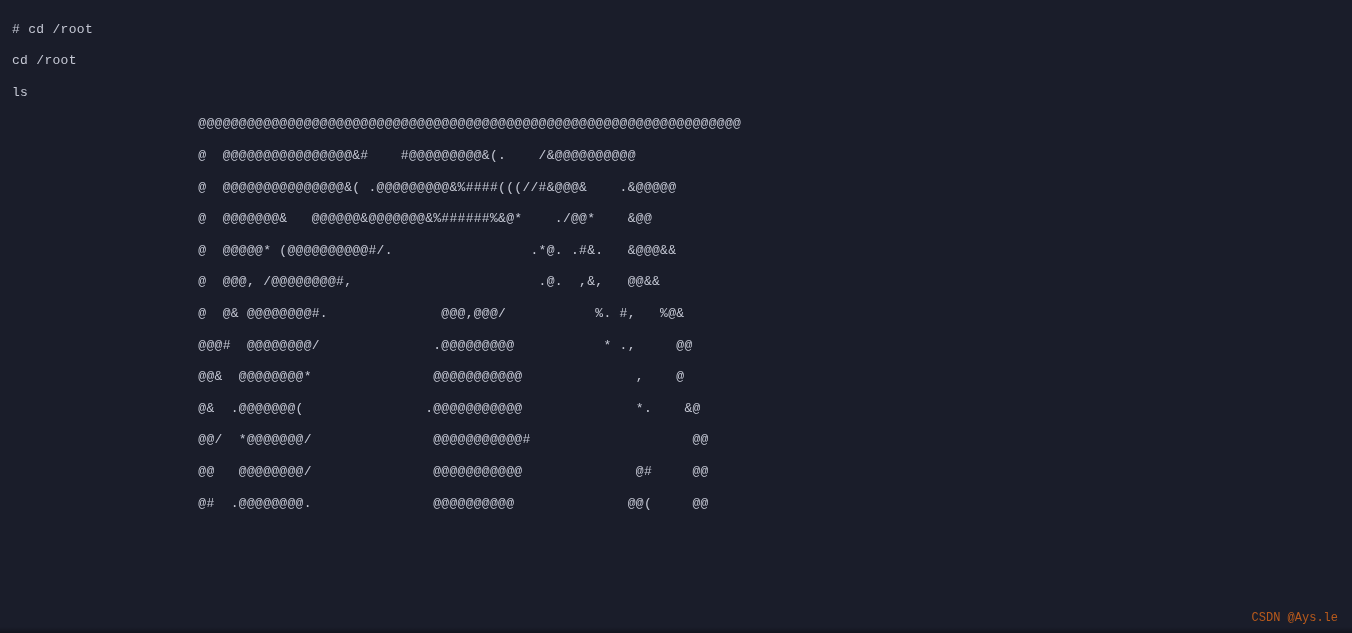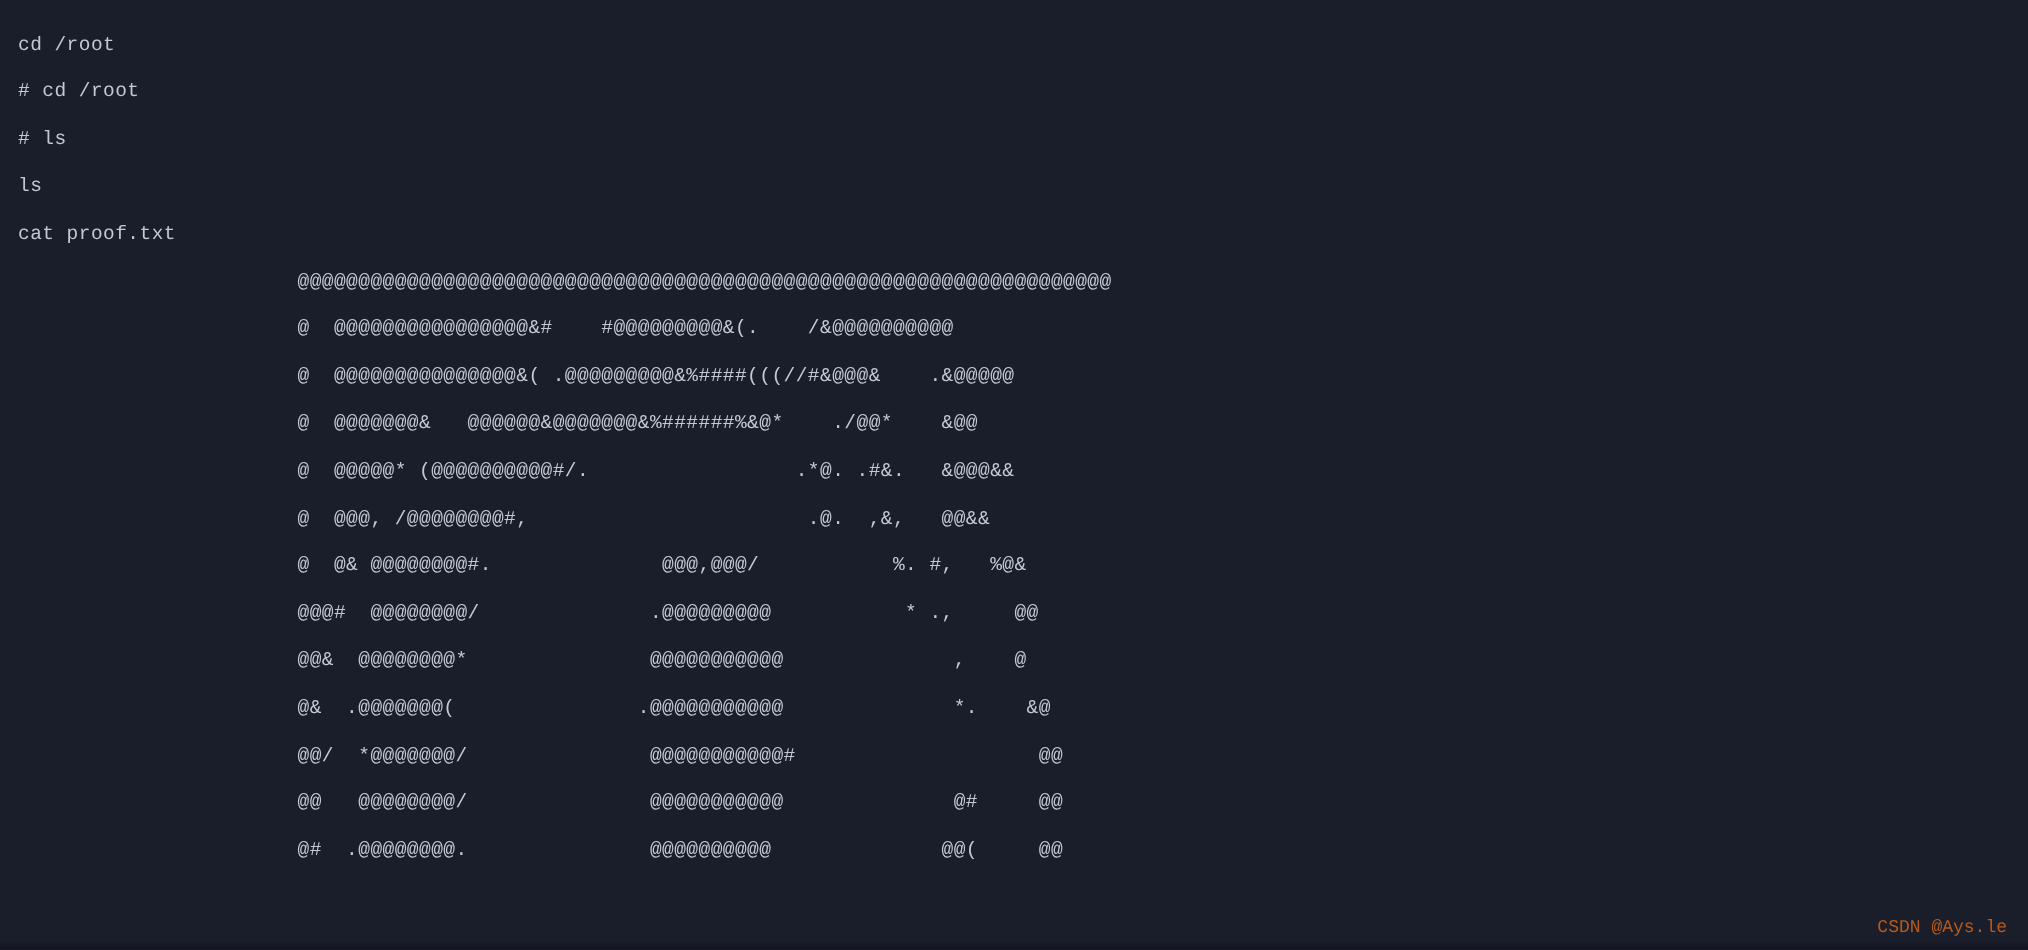--- a/index.html
+++ b/index.html
@@ -40,25 +40,23 @@
       left: 0;
       right: 0;
       height: 6px;
       background: linear-gradient(to bottom, transparent, rgba(0,0,0,0.3));
     }
   </style>
 </head>
 <body>
 
 <div class="terminal">
+<div class="line"># cd /root</div>
 <div class="line">cd /root</div>
-<div class="line"># cd /root</div>
-<div class="line"># ls</div>
 <div class="line">ls</div>
-<div class="line">cat proof.txt</div>
 <div class="line">                       @@@@@@@@@@@@@@@@@@@@@@@@@@@@@@@@@@@@@@@@@@@@@@@@@@@@@@@@@@@@@@@@@@@</div>
 <div class="line">                       @  @@@@@@@@@@@@@@@@&amp;#    #@@@@@@@@@&amp;(.    /&amp;@@@@@@@@@@</div>
 <div class="line">                       @  @@@@@@@@@@@@@@@&amp;( .@@@@@@@@@&amp;%####(((//#&amp;@@@&amp;    .&amp;@@@@@</div>
 <div class="line">                       @  @@@@@@@&amp;   @@@@@@&amp;@@@@@@@&amp;%######%&amp;@*    ./@@*    &amp;@@</div>
 <div class="line">                       @  @@@@@* (@@@@@@@@@@#/.                 .*@. .#&amp;.   &amp;@@@&amp;&amp;</div>
 <div class="line">                       @  @@@, /@@@@@@@@#,                       .@.  ,&amp;,   @@&amp;&amp;</div>
 <div class="line">                       @  @&amp; @@@@@@@@#.              @@@,@@@/           %. #,   %@&amp;</div>
 <div class="line">                       @@@#  @@@@@@@@/              .@@@@@@@@@           * .,     @@</div>
 <div class="line">                       @@&amp;  @@@@@@@@*               @@@@@@@@@@@              ,    @</div>
 <div class="line">                       @&amp;  .@@@@@@@(               .@@@@@@@@@@@              *.    &amp;@</div>

